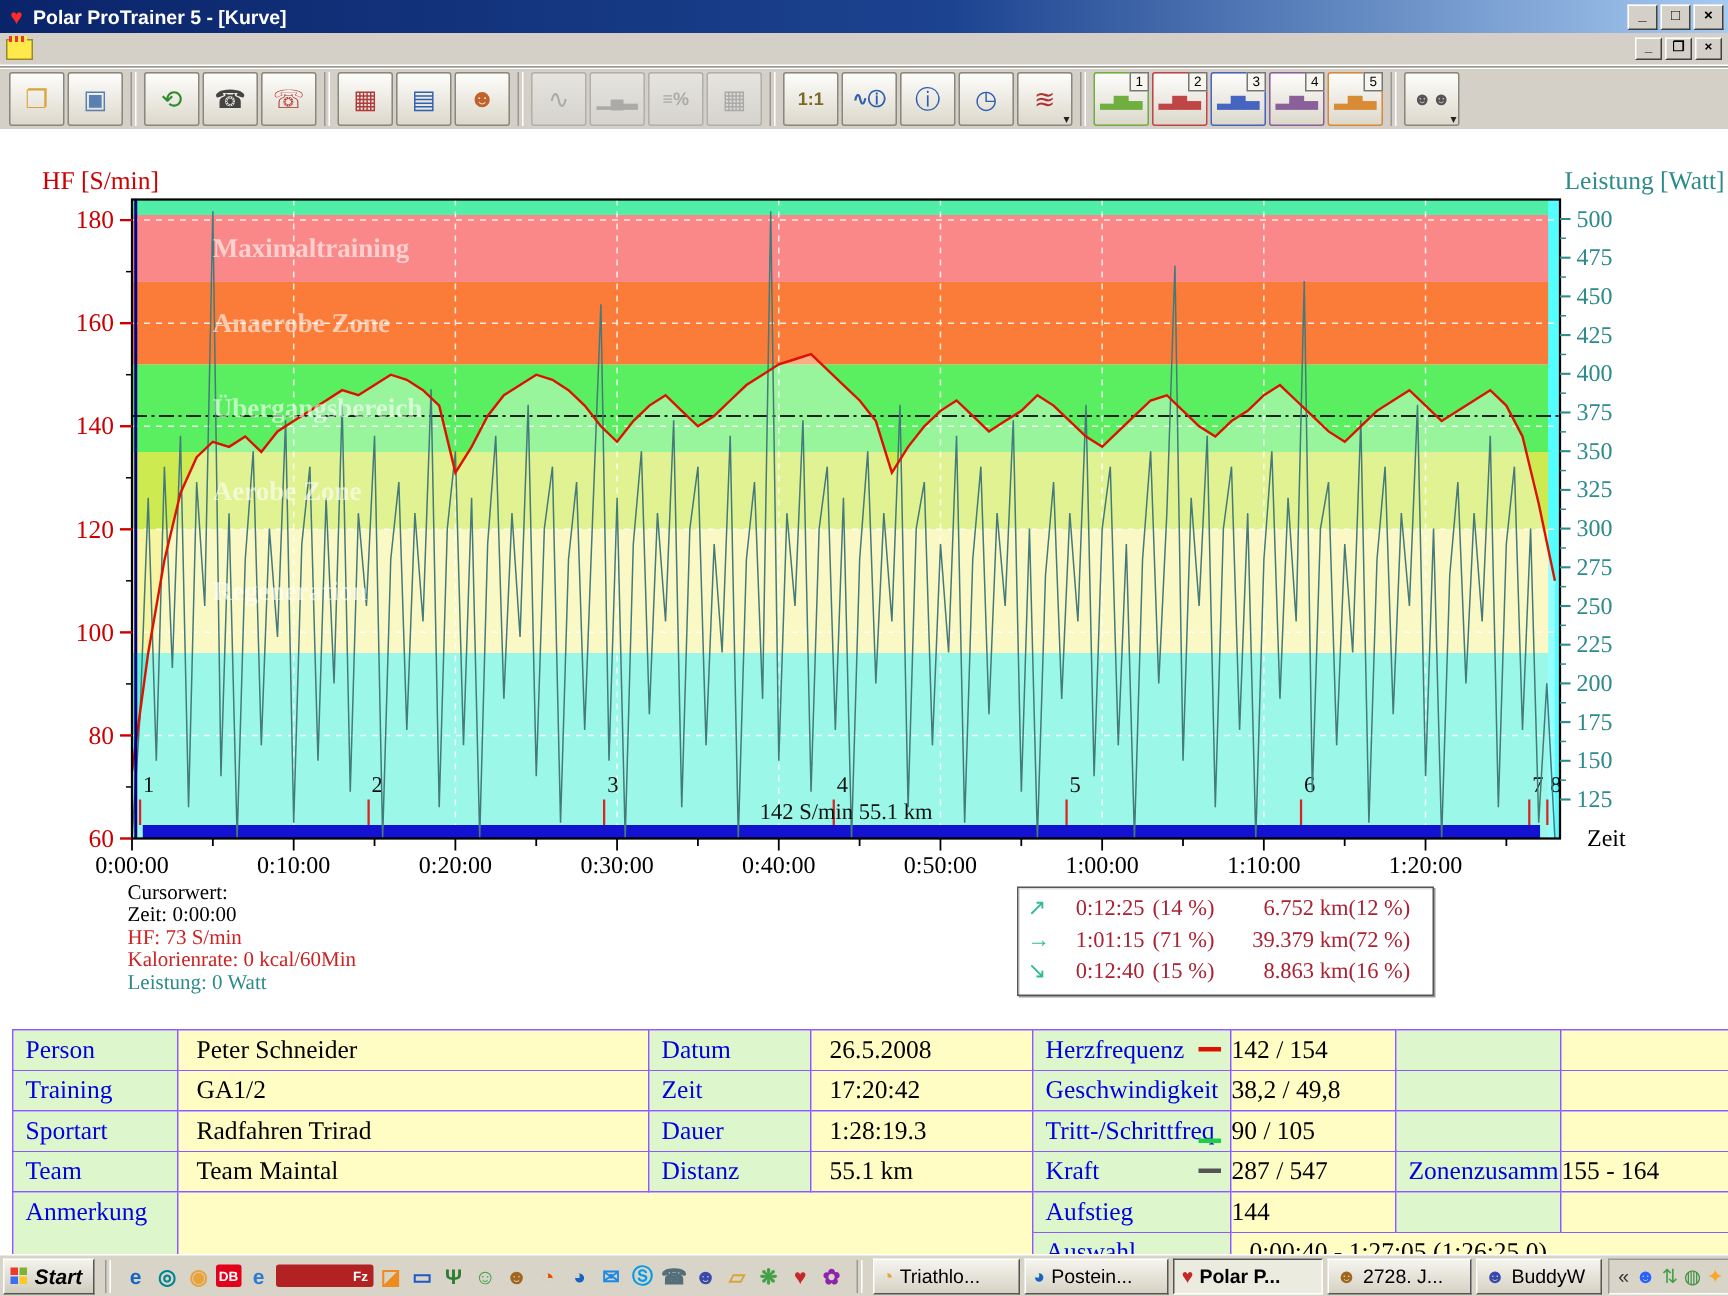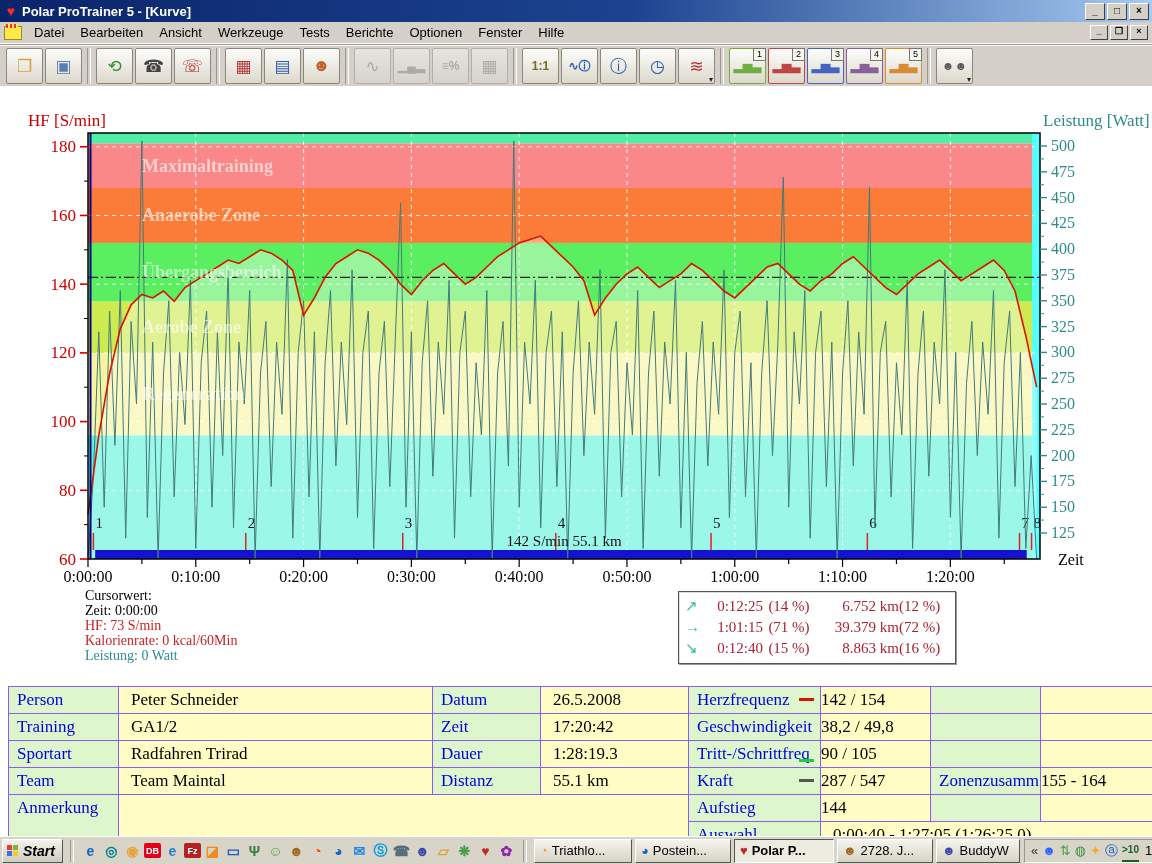--- a/index.html
+++ b/index.html
@@ -100,21 +100,20 @@
     <span class="title-text">Polar ProTrainer 5 - [Kurve]</span>
     <span class="winbtns">
       <span class="wbtn">_</span>
       <span class="wbtn">□</span>
       <span class="wbtn">×</span>
     </span>
   </div>
 
   <div class="menubar">
     <span class="m-icon"></span>
-    <span id="menu-items"><span class="menu-item">Datei</span><span class="menu-item">Bearbeiten</span><span class="menu-item">Ansicht</span><span class="menu-item">Werkzeuge</span><span class="menu-item">Tests</span><span class="menu-item">Berichte</span><span class="menu-item">Optionen</span><span class="menu-item">Fenster</span><span class="menu-item">Hilfe</span></span>
     <span class="childbtns">
       <span class="cbtn">_</span>
       <span class="cbtn">❐</span>
       <span class="cbtn">×</span>
     </span>
   </div>
 
   <div class="toolbar" id="toolbar">
       <div class="tbtn">
         <span style="color: rgb(217, 164, 59);">❐</span>
@@ -478,21 +477,21 @@
         </span>
       <span>Start</span>
     </div>
     <div class="tb-sep"></div>
     <div class="ql" id="quick-launch">
         <span class="ql-icon" style="color: rgb(21, 101, 192);">e</span>
         <span class="ql-icon" style="color: rgb(0, 131, 143);">◎</span>
         <span class="ql-icon" style="color: rgb(232, 163, 61);">◉</span>
         <span class="ql-icon boxed" style="color: rgb(255, 255, 255); background: rgb(226, 0, 26);">DB</span>
         <span class="ql-icon" style="color: rgb(42, 123, 213);">e</span>
-        <span class="ql-icon boxed" style="color: rgb(255, 255, 255); background: rgb(178, 34, 34);">Fz</span>
+        <span class="ql-icon boxed" style="color: rgb(255, 255, 255); background: rgb(178, 34, 34); padding-left: 48px;">Fz</span>
         <span class="ql-icon" style="color: rgb(239, 138, 29);">◪</span>
         <span class="ql-icon" style="color: rgb(30, 88, 200);">▭</span>
         <span class="ql-icon" style="color: rgb(46, 125, 50);">Ψ</span>
         <span class="ql-icon" style="color: rgb(67, 160, 71);">☺</span>
         <span class="ql-icon" style="color: rgb(160, 104, 31);">☻</span>
         <span class="ql-icon" style="color: rgb(230, 81, 0);">◔</span>
         <span class="ql-icon" style="color: rgb(21, 101, 192);">◕</span>
         <span class="ql-icon" style="color: rgb(30, 136, 229);">✉</span>
         <span class="ql-icon" style="color: rgb(3, 155, 229);">Ⓢ</span>
         <span class="ql-icon" style="color: rgb(84, 110, 122);">☎</span>

